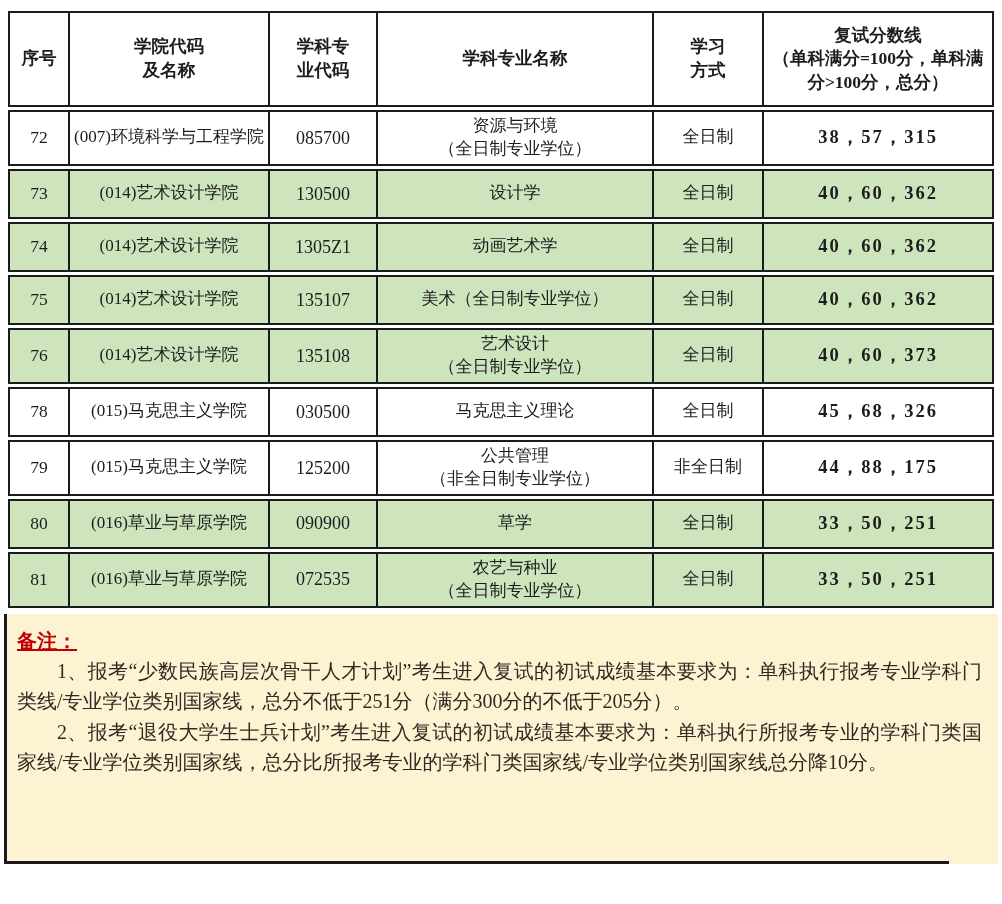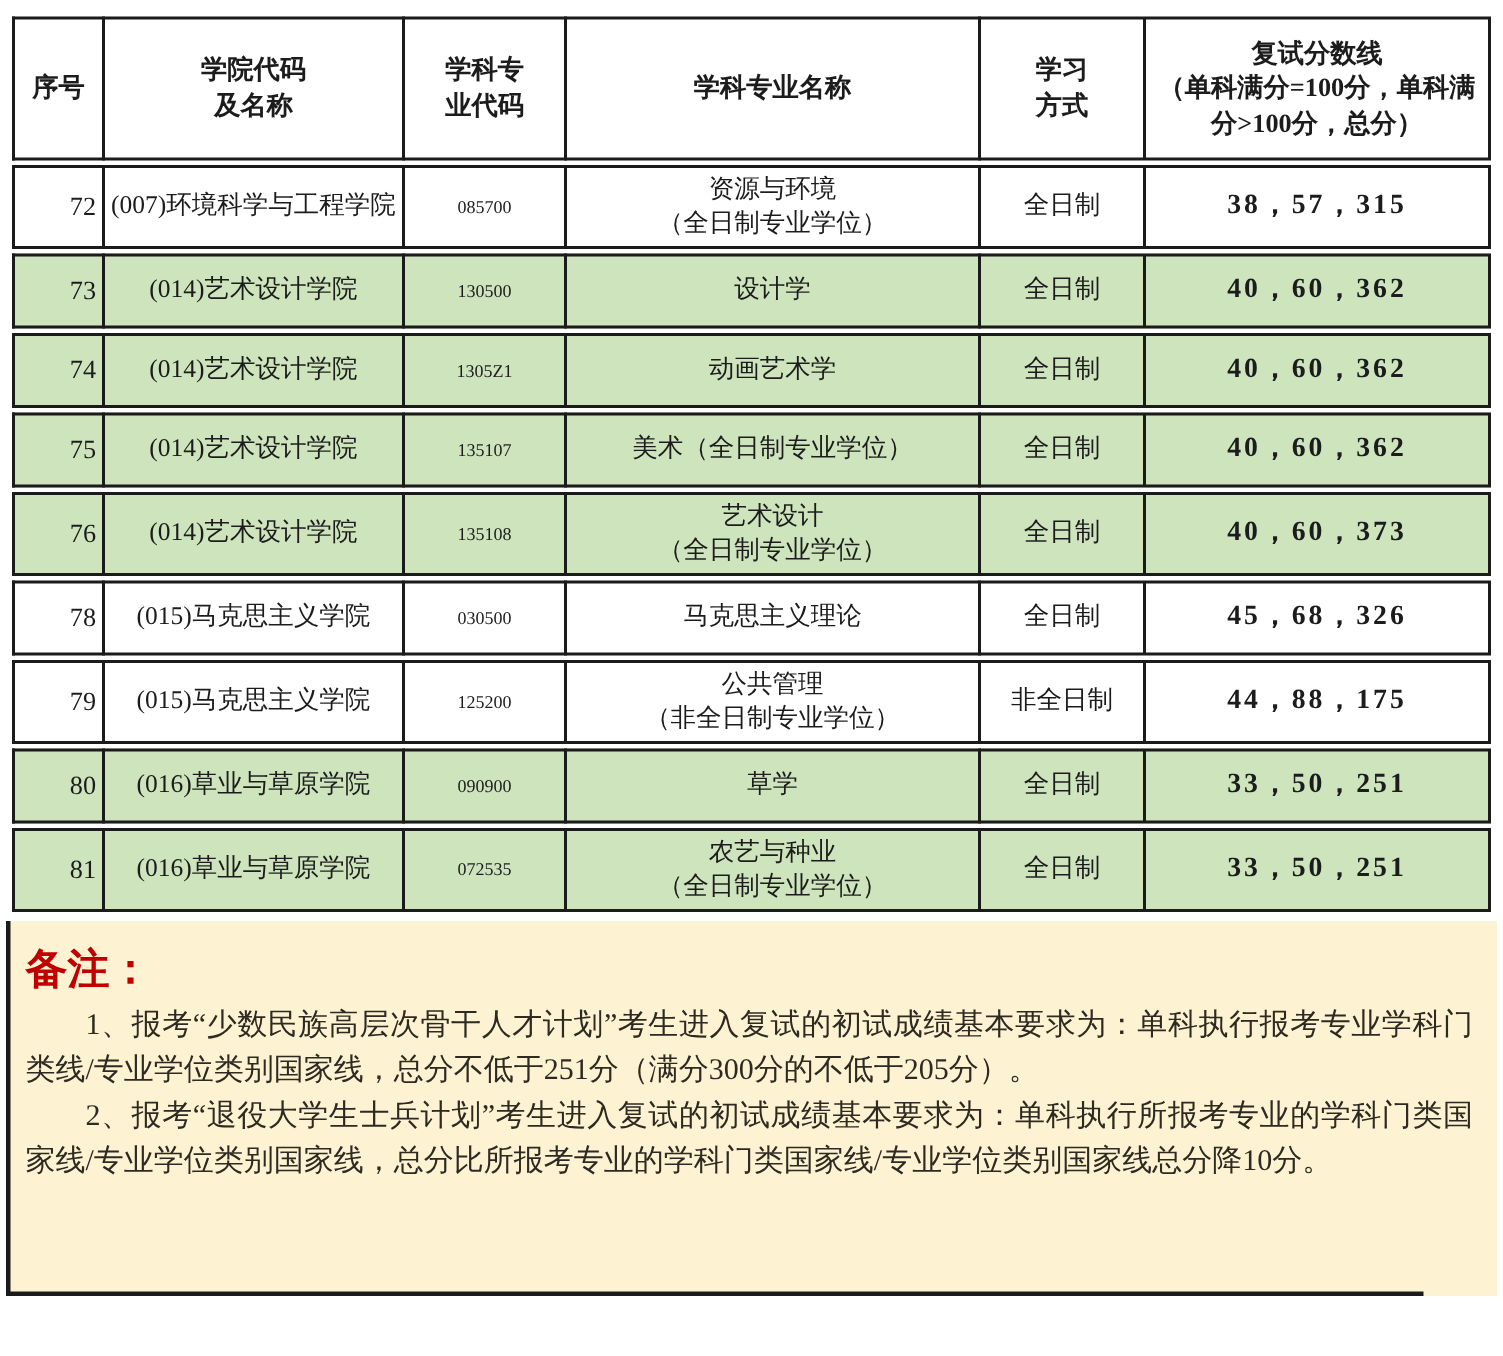--- a/index.html
+++ b/index.html
@@ -39,22 +39,22 @@
   }
   .score-table th:last-child,.score-table td:last-child{border-right:2px solid var(--border);}
   .score-table th{
     height:96px;
     font-weight:bold;
     font-size:17.5px;
   }
   .score-table td{height:50px;}
   tr.hl td{background:var(--hl);}
   td.score-cell{font-weight:bold;font-size:18.5px;letter-spacing:2px;}
-  td.code-cell{font-size:12px;}
-  td.no-cell{font-size:17.5px;text-align:right;}
+  td.code-cell{font-size:18px;}
+  td.no-cell{font-size:17.5px;}
 
   .notes{
     margin-top:3px;
     width:994px;
     margin-left:-4px;
     background:var(--notes-bg);
     border-left:3px solid var(--border);
     min-height:250px;
     padding:12px 16px 10px 10px;
     position:relative;
@@ -65,21 +65,22 @@
   .notes::after{
     content:"";
     position:absolute;
     left:-3px;bottom:0;
     width:945px;height:3px;
     background:var(--border);
   }
   .notes-title{
     color:var(--notes-title);
     font-weight:bold;
-    font-size:28px;
+    font-size:20px;
+    text-decoration:underline;
   }
   .note-item{
     text-indent:2em;
     text-align:justify;
   }
 </style>
 </head>
 <body>
 
 <div class="page">

